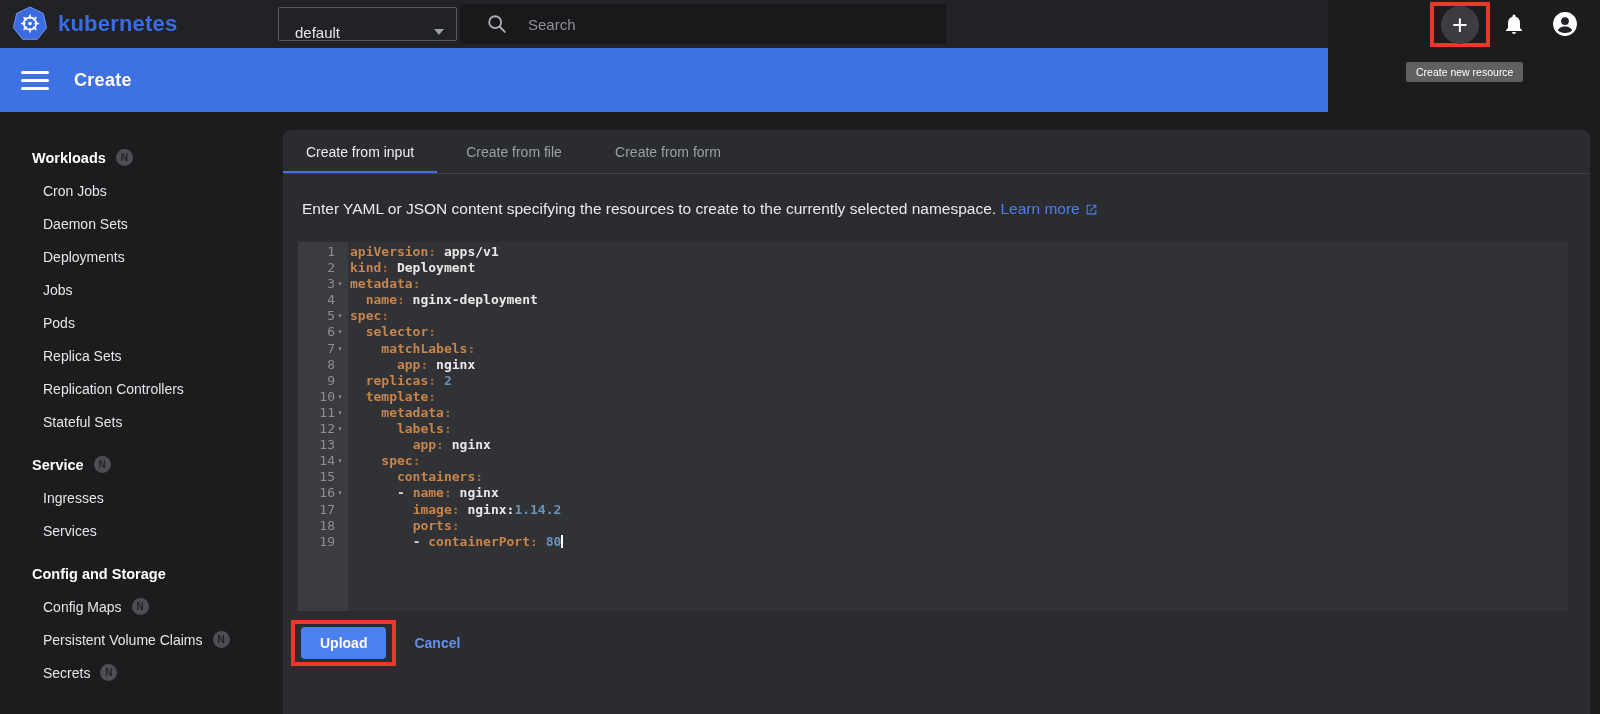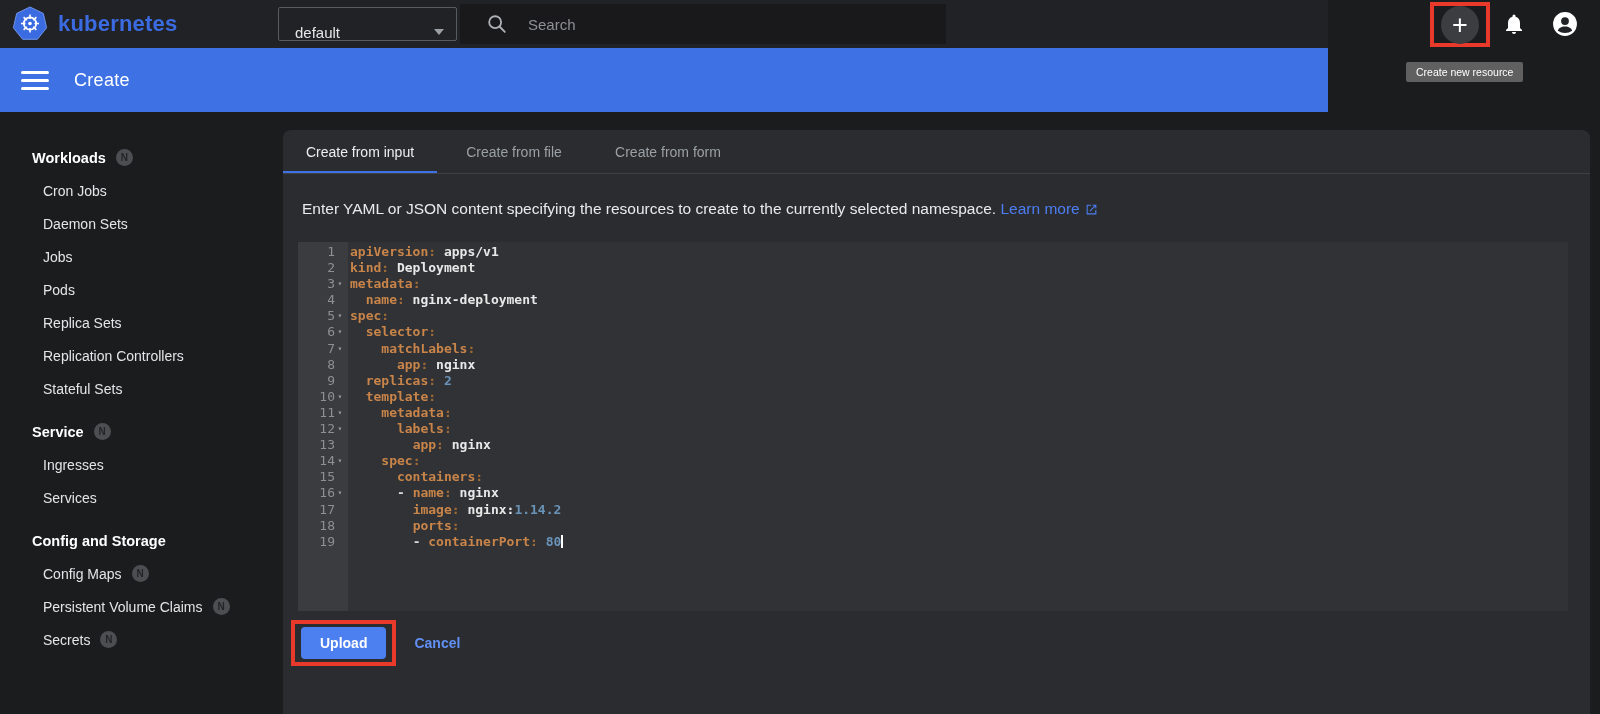--- a/index.html
+++ b/index.html
@@ -25,21 +25,21 @@
   .icon-btn { background:transparent; border:none; cursor:pointer; display:flex; align-items:center; justify-content:center; }
   .plus-circle { width:38px; height:38px; border-radius:50%; background:#3c3d41; }
   .plus-glyph { color:#fff; font-size:27px; font-weight:300; line-height:36px; }
   .bell-btn { position:absolute; left:1502px; top:12px; }
   .acct-btn { position:absolute; left:1552px; top:11px; }
 
   
   .actionbar { height:64px; background:var(--accent_blue); display:flex; align-items:center; }
   .hamburger { margin-left:21px; width:28px; display:flex; flex-direction:column; gap:5px; background:transparent; border:none; cursor:pointer; }
   .hamburger span { display:block; height:3px; background:#fff; border-radius:2px; }
-  .page-title { color:#fff; font-size:18px; font-weight:normal; margin-left:25px; letter-spacing:.3px; }
+  .page-title { color:#fff; font-size:18px; font-weight:bold; margin-left:25px; letter-spacing:.3px; }
 
   .tooltip { position:absolute; left:1406px; top:62px; background:rgba(99,99,99,.96); color:#fff;
     font-size:10.5px; padding:4px 10px; border-radius:2px; z-index:9; white-space:nowrap; }
 
   
   .body { display:flex; height:602px; }
   .sidebar { width:283px; flex:none; padding-top:19px; }
   .side-header { height:33px; margin-top:10px; display:flex; align-items:center; gap:10px; padding-left:32px;
     color:#fff; font-size:14.5px; font-weight:bold; cursor:pointer; }
   .side-item { height:33px; display:flex; align-items:center; gap:10px; padding-left:43px;
@@ -160,20 +160,23 @@
           <span>Workloads</span>
           <span class="nbadge">N</span>
         </div>
         <div class="side-item">
           <span>Cron Jobs</span>
         </div>
         <div class="side-item">
           <span>Daemon Sets</span>
         </div>
         <div class="side-item">
+          <span>Deployments</span>
+        </div>
+        <div class="side-item">
           <span>Jobs</span>
         </div>
         <div class="side-item">
           <span>Pods</span>
         </div>
         <div class="side-item">
           <span>Replica Sets</span>
         </div>
         <div class="side-item">
           <span>Replication Controllers</span>

